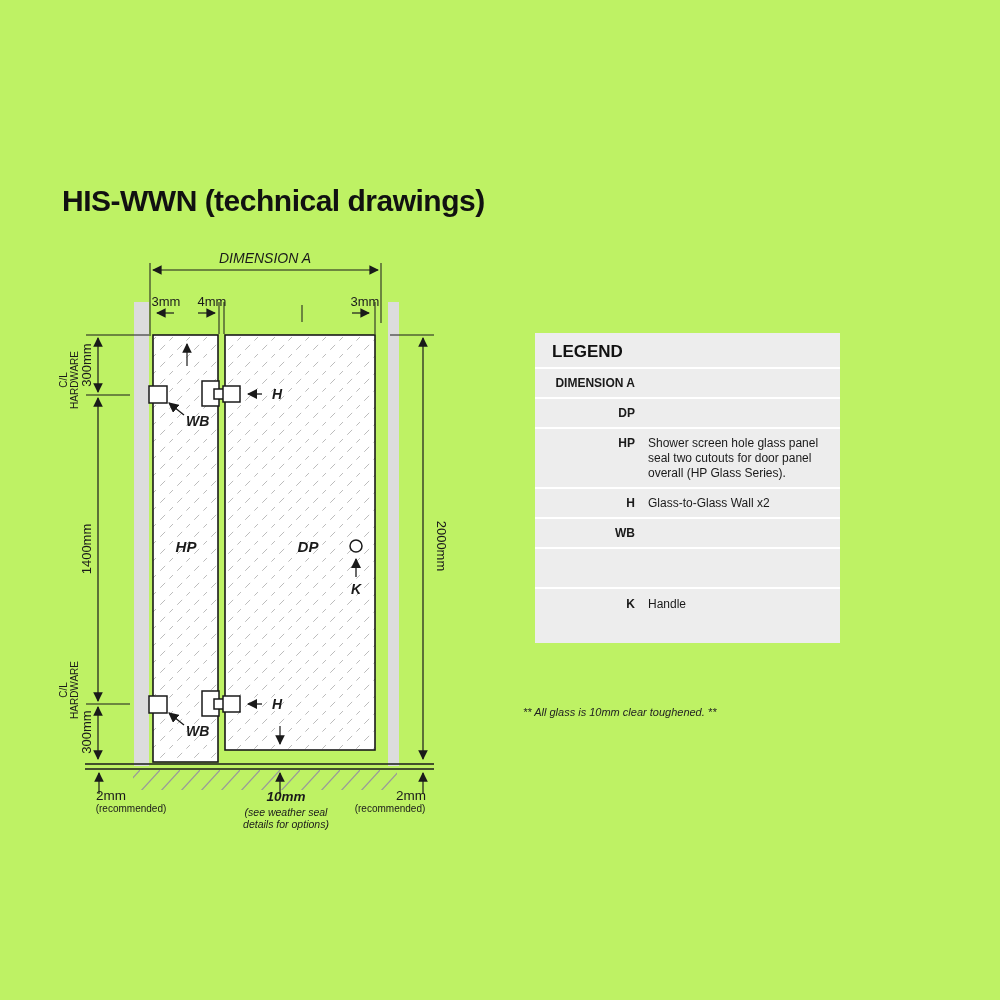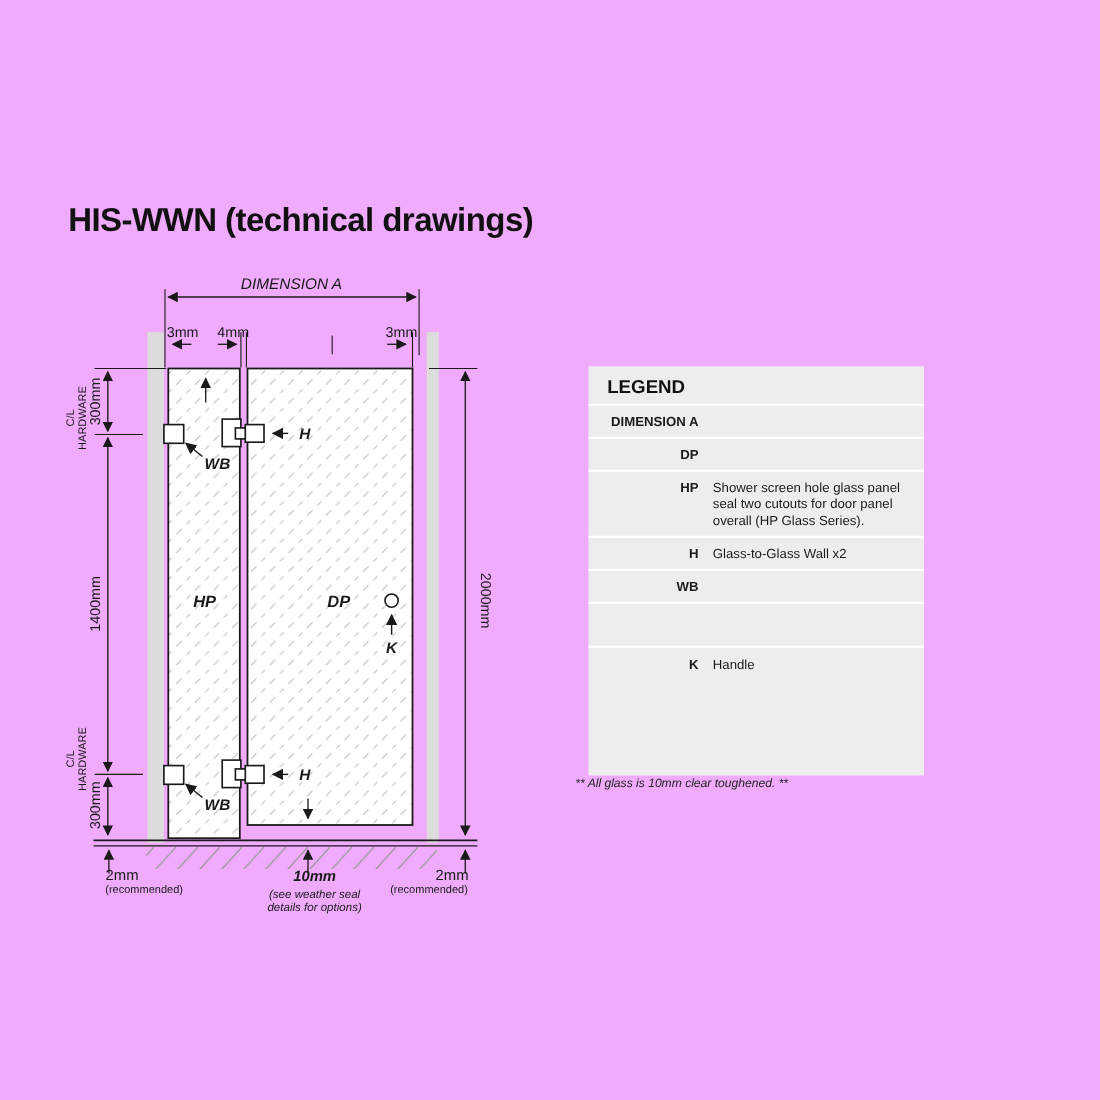--- a/index.html
+++ b/index.html
@@ -1,32 +1,32 @@
 <!DOCTYPE html>
 <html><head>
 <meta charset="utf-8">
 <style>
   html,body{margin:0;padding:0;background:#fff;}
-  #page{position:relative;width:1000px;height:1000px;background:#f0abfc;overflow:hidden;
+  #page{position:relative;width:1000px;height:1000px;background:#bef264;overflow:hidden;
         font-family:"Liberation Sans",sans-serif;color:#1a1a1a;}
   #title{position:absolute;left:62px;top:184px;font-size:30px;font-weight:bold;
          letter-spacing:-0.5px;color:#111;white-space:nowrap;}
   svg{position:absolute;left:0;top:0;}
   svg text{font-family:"Liberation Sans",sans-serif;fill:#1a1a1a;}
   .dimtxt{font-size:13px;}
   .smallrot{font-size:10px;}
   .paneltxt{font-size:15px;font-weight:bold;font-style:italic;}
   .calltxt{font-size:14px;font-weight:bold;font-style:italic;}
   .ital{font-style:italic;}
   .note{font-size:10px;}
   .notei{font-size:10.5px;font-style:italic;}
   .mm{font-size:13.5px;}
   .dima{font-size:14px;font-style:italic;}
   
-  #legend{position:absolute;left:535px;top:333px;width:305px;height:372px;
+  #legend{position:absolute;left:535px;top:333px;width:305px;height:310px;
           background:#ededed;overflow:visible;}
   #legend-heading{padding:9px 0 5px 17px;font-size:17px;font-weight:bold;color:#111;}
   .lg-row{display:flex;border-top:2px solid #fff;padding:7px 0 6px 0;}
   .lg-term{width:100px;flex:none;text-align:right;padding-right:13px;
            font-weight:bold;font-size:12px;line-height:15px;}
   .lg-desc{font-size:12px;line-height:15px;white-space:nowrap;}
   .lg-row.empty{min-height:25px;}
   .lg-row.last{padding-top:8px;}
   #footnote{position:absolute;left:523px;top:706px;width:305px;text-align:left;
             font-size:11px;font-style:italic;color:#222;white-space:nowrap;}

